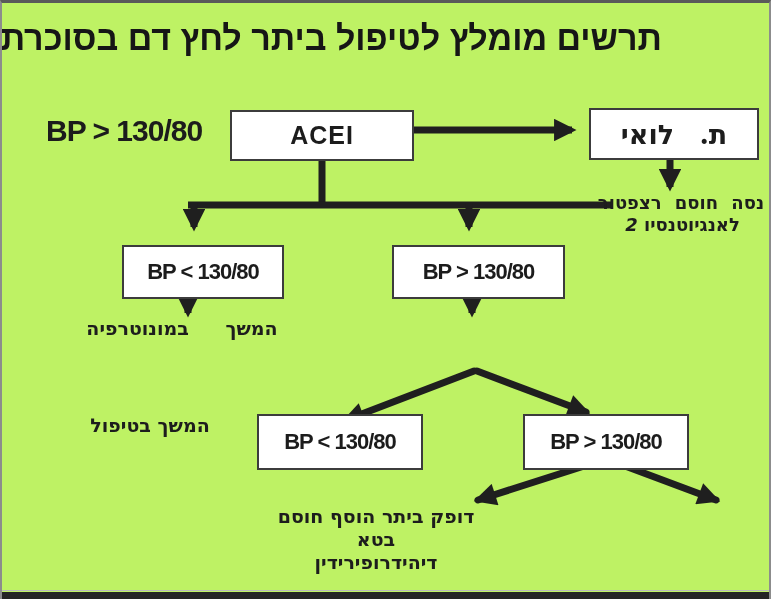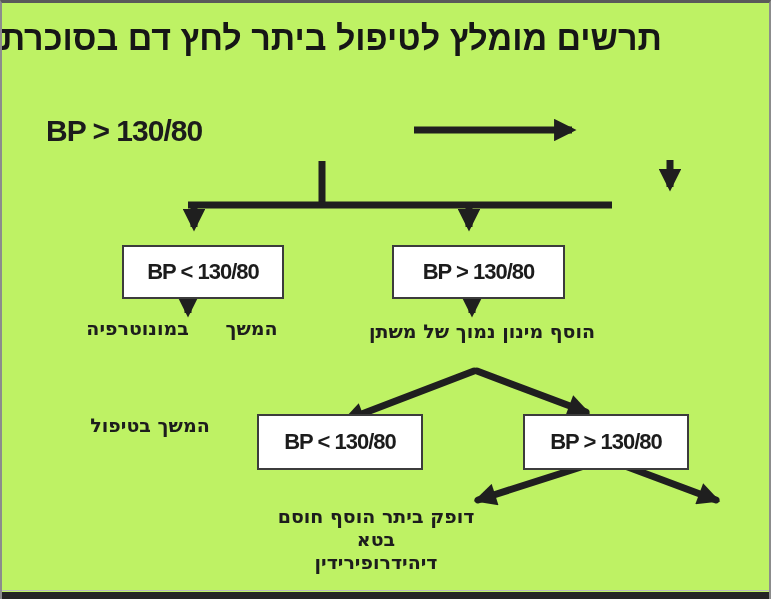--- a/index.html
+++ b/index.html
@@ -83,34 +83,46 @@
 
       <line x1="601" y1="457" x2="476" y2="497" stroke-linecap="round" marker-end="url(#ah)"></line>
       <line x1="607" y1="457" x2="714" y2="497" stroke-linecap="round" marker-end="url(#ah)"></line>
     </g>
   </svg>
 
   <div class="title">תרשים מומלץ לטיפול ביתר לחץ דם בסוכרת</div>
 
   <div class="bp-label">BP &gt; 130/80</div>
 
+  <div class="box acei-text" style="left:228px;top:107px;width:184px;height:51px;">
+    <span>ACEI</span>
+  </div>
 
+  <div class="box heb-serif side-box" style="left:587px;top:105px;width:170px;height:52px;">
+    <span>ת. לואי</span>
+  </div>
 
+  <div class="note heb-serif arb-note">
+    <div class="w1">נסה חוסם רצפטור</div>
+    <div>
+      <span>לאנגיוטנסיו</span>
+      <span class="num-it">2</span>
+    </div>
+  </div>
 
   <div class="box bp-text" style="left:120px;top:233px;width:162px;height:54px;">
     <span>BP &lt; 130/80</span>
   </div>
 
   <div class="box bp-text" style="left:390px;top:233px;width:173px;height:54px;">
     <span>BP &gt; 130/80</span>
   </div>
 
   <div class="note heb-serif mono-note">המשך במונוטרפיה</div>
 
-  <div class="note heb-serif diuretic-note">הוסף מינון נמוך של משתן</div>
 
   <div class="box bp-text" style="left:255px;top:402px;width:166px;height:56px;">
     <span>BP &lt; 130/80</span>
   </div>
 
   <div class="box bp-text" style="left:521px;top:402px;width:166px;height:56px;">
     <span>BP &gt; 130/80</span>
   </div>
 
   <div class="note heb-serif continue-note">המשך בטיפול</div>

